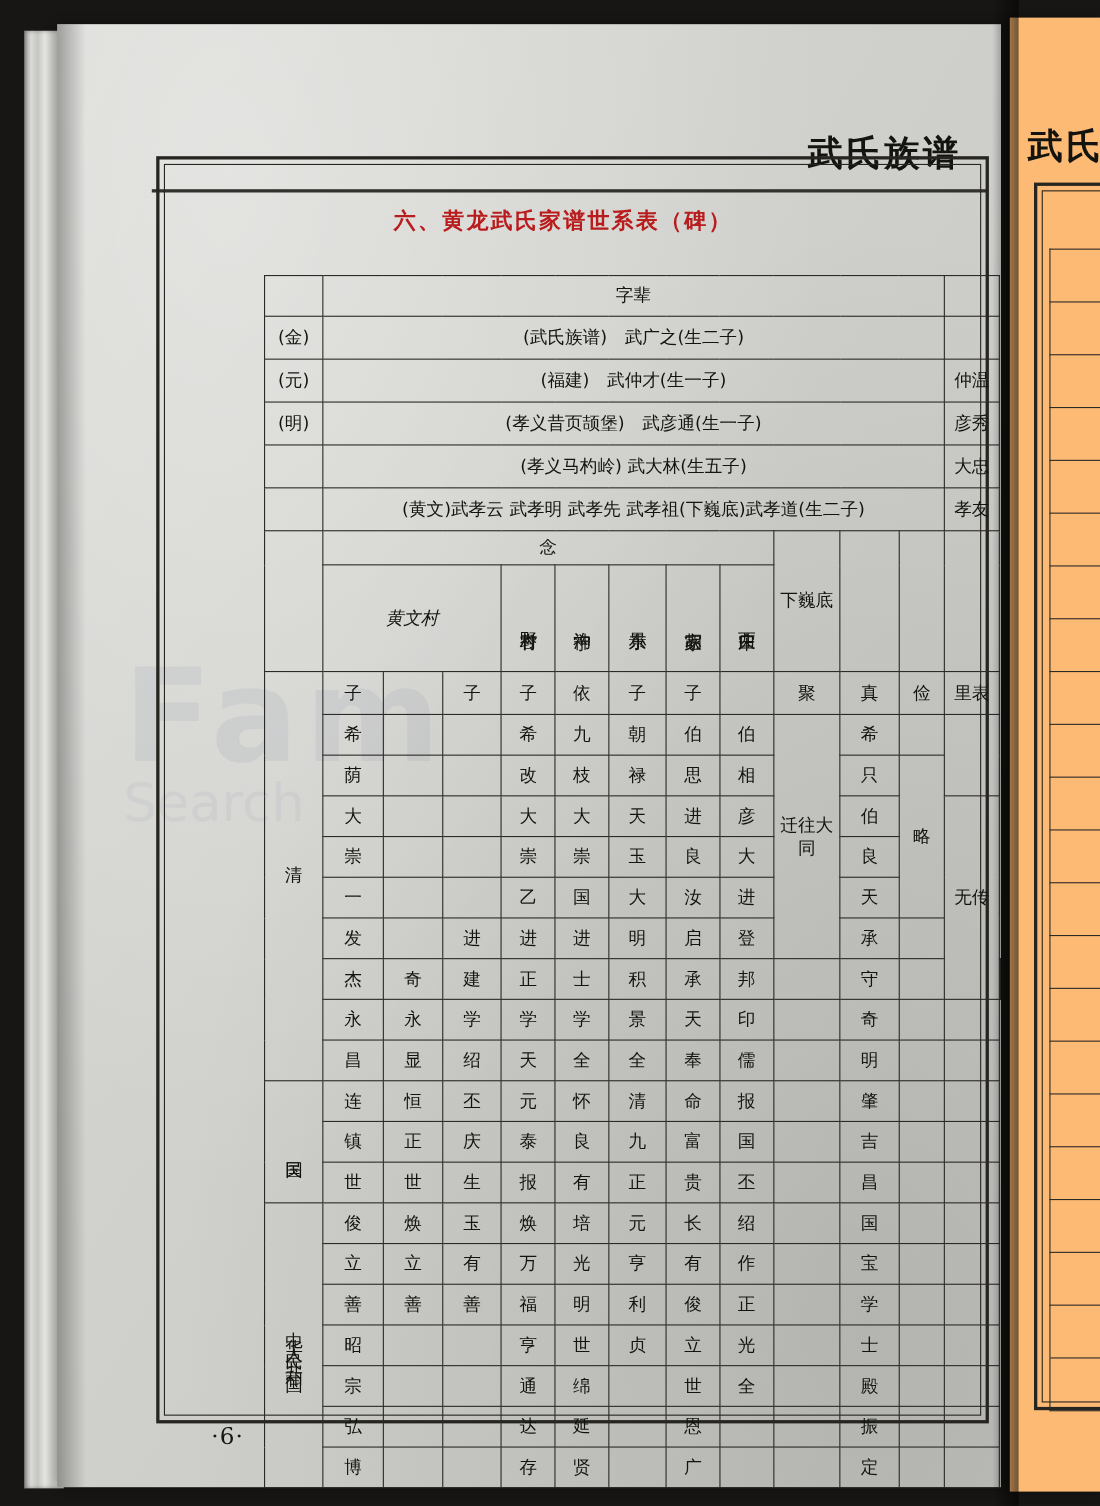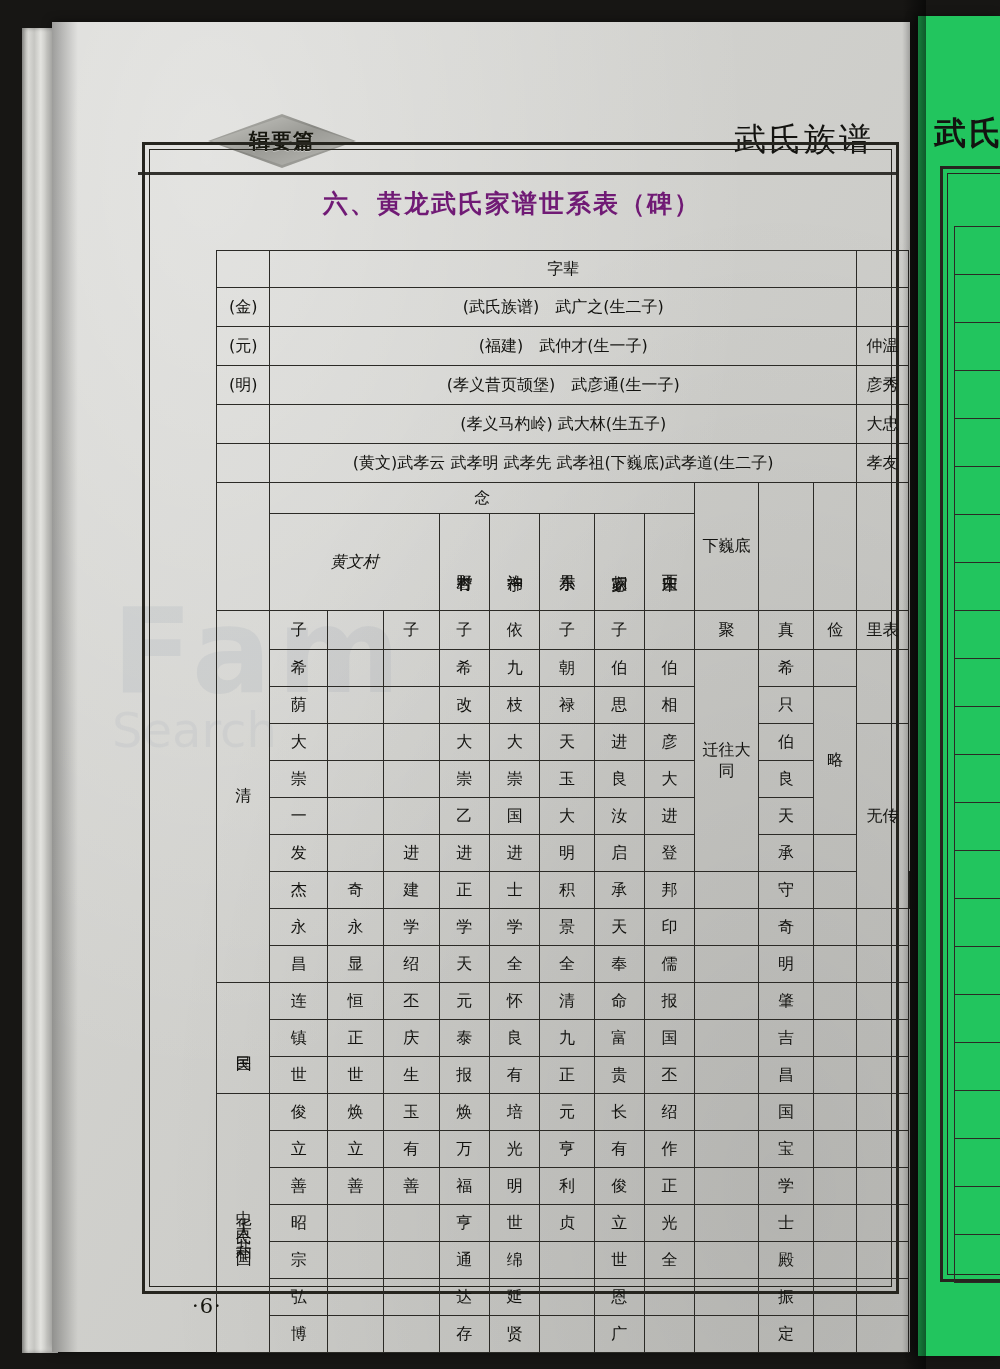--- a/index.html
+++ b/index.html
@@ -60,47 +60,47 @@
     background:linear-gradient(160deg,#c9c9c4,#9a9a95 50%,#bcbcb7);
     clip-path:polygon(50% 0%,100% 50%,50% 100%,0% 50%);
   }
   .badge .btxt{
     position:absolute;inset:0;display:flex;align-items:center;justify-content:center;
     font-size:21px;font-weight:bold;color:#17170f;letter-spacing:1px;
     text-shadow:0 1px 0 rgba(255,255,255,.4);
   }
   .runhead{
     position:absolute;right:36px;top:96px;
-    font-size:32px;font-weight:normal;color:#131310;letter-spacing:3px;
+    font-size:32px;font-weight:bold;color:#131310;letter-spacing:3px;
     font-family:"DejaVu Serif","Liberation Serif",serif;
   }
   .head-rule{
     position:absolute;left:86px;right:12px;top:150px;height:3px;
     background:#33322e;
   }
 
   
   .frame{
     position:absolute;left:90px;top:120px;width:745px;height:1140px;
     border:3px solid #26251f;padding:3px;background:transparent;
   }
   .frame-inner{
     position:absolute;inset:4px;border:1px solid #26251f;
   }
 
   
   .sec-title{
     position:absolute;left:110px;top:165px;width:700px;text-align:center;
-    font-size:25px;font-weight:bold;color:#701a75;letter-spacing:2px;
+    font-size:20px;font-weight:bold;color:#b91c1c;letter-spacing:2px;
     font-family:"DejaVu Serif","Liberation Serif",serif;
   }
 
   
   table.gen{
-    position:absolute;left:164px;top:228px;
+    position:absolute;left:188px;top:228px;
     border-collapse:collapse;
     table-layout:fixed;
     background:transparent;
   }
   table.gen td{
     border:1px solid #2b2a26;
     font-size:16px;color:#131310;
     text-align:center;vertical-align:middle;
     padding:0;
     background:transparent;
@@ -133,21 +133,21 @@
   
   .pageno{
     position:absolute;left:140px;top:1272px;
     font-size:21px;color:#16160f;letter-spacing:1px;
     font-family:"DejaVu Serif","Liberation Serif",serif;
   }
 
   
   .page2{
     position:absolute;left:918px;top:16px;width:82px;height:1340px;
-    background:#22c55e;box-shadow:-3px 0 9px rgba(0,0,0,.4);
+    background:#fdba74;box-shadow:-3px 0 9px rgba(0,0,0,.4);
     overflow:hidden;
   }
   .page2 .rh{
     position:absolute;left:16px;top:96px;font-size:32px;font-weight:bold;
     color:#131310;letter-spacing:3px;white-space:nowrap;
     font-family:"DejaVu Serif","Liberation Serif",serif;
   }
   .page2 .fr{
     position:absolute;left:22px;top:150px;width:200px;height:1110px;
     border:3px solid #26251f;
@@ -175,25 +175,20 @@
   <div class="book-edge"></div>
 
   <div class="page">
     <div class="page-grain"></div>
 
     <div class="wm">
       <div class="wmtext">Fam</div>
       <div class="wmsub">Search</div>
     </div>
 
-    <div class="badge">
-      <div class="dia"></div>
-      <div class="dia-in"></div>
-      <div class="btxt">辑要篇</div>
-    </div>
     <div class="runhead">武氏族谱</div>
     <div class="head-rule"></div>
 
     <div class="frame">
       <div class="frame-inner"></div>
     </div>
 
     <div class="sec-title">六、黄龙武氏家谱世系表（碑）</div>
 
     <table class="gen">

